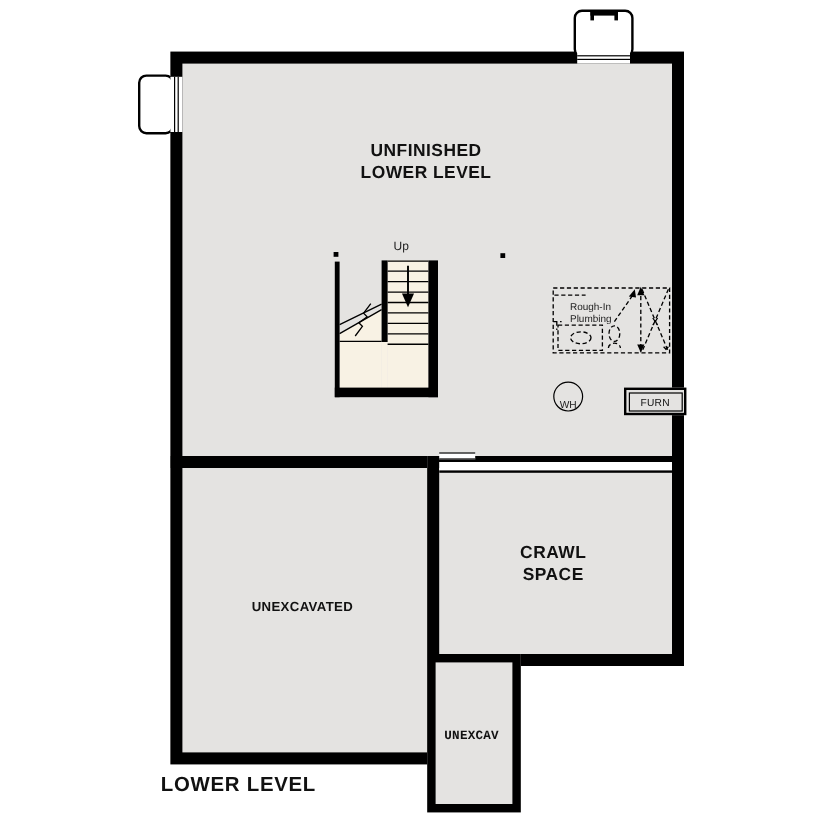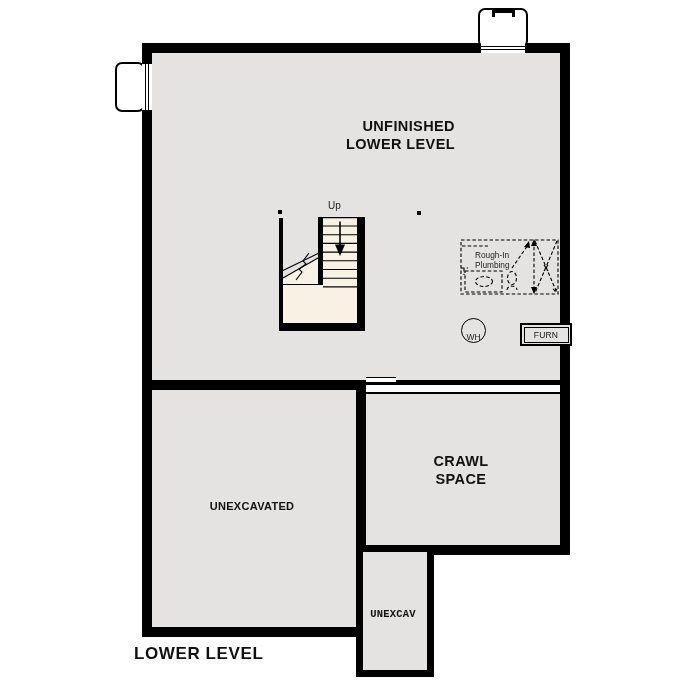--- a/index.html
+++ b/index.html
@@ -29,21 +29,21 @@
   #well-top-bracket{left:492px;top:10px;width:23px;height:7px;border:3px solid var(--wall);border-bottom:none;box-sizing:border-box;}
   .opening{position:absolute;background:#fff;}
   #opening-left{left:142px;top:64px;width:10px;height:46px;}
   #opening-left .g1{position:absolute;left:2.5px;top:0;width:1px;height:46px;background:var(--wall);}
   #opening-left .g2{position:absolute;left:6px;top:0;width:1px;height:46px;background:var(--wall);}
   #opening-top{left:481px;top:43px;width:44px;height:10px;}
   #opening-top .g1{position:absolute;left:0;top:2.5px;width:44px;height:1px;background:var(--wall);}
   #opening-top .g2{position:absolute;left:0;top:6px;width:44px;height:1px;background:var(--wall);}
   
   .room-label{position:absolute;font-weight:bold;text-align:center;color:var(--ink);}
-  #label-main{left:255px;top:118px;width:200px;font-size:14.5px;line-height:17.5px;letter-spacing:0.4px;text-align:right;}
+  #label-main{left:255px;top:118px;width:200px;font-size:14.5px;line-height:17.5px;letter-spacing:0.4px;}
   #label-crawl{left:361px;top:453px;width:200px;font-size:14.5px;line-height:17.5px;letter-spacing:0.4px;}
   #label-unexcavated{left:152px;top:500px;width:200px;font-size:11px;letter-spacing:0.3px;}
   #label-unexcav{left:353px;top:608px;width:80px;font-size:10.5px;letter-spacing:0.2px;font-family:Liberation Mono, monospace;}
   #plan-title{left:134px;top:644px;font-size:17px;font-weight:bold;letter-spacing:0.6px;position:absolute;}
   #label-up{left:328px;top:200px;width:30px;font-size:10px;position:absolute;color:#222;}
   
   .dot{position:absolute;width:4px;height:4px;background:var(--wall);}
   #dot-left{left:278px;top:210px;}
   #dot-right{left:417px;top:211px;}
   

